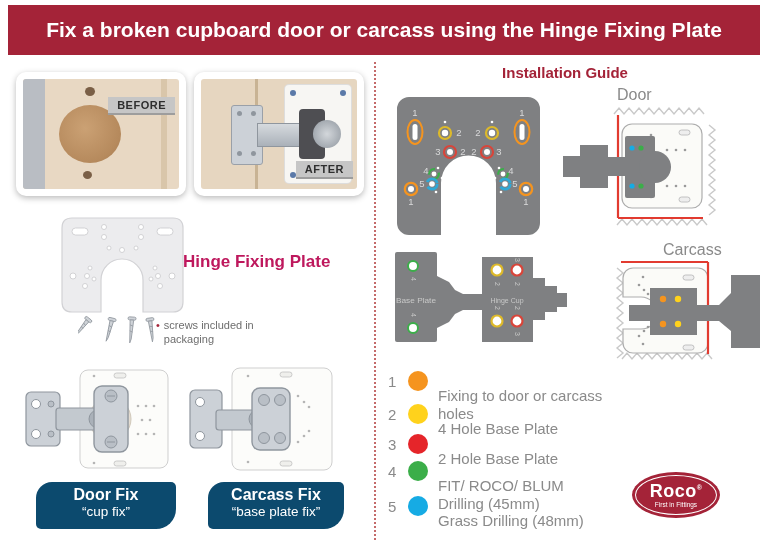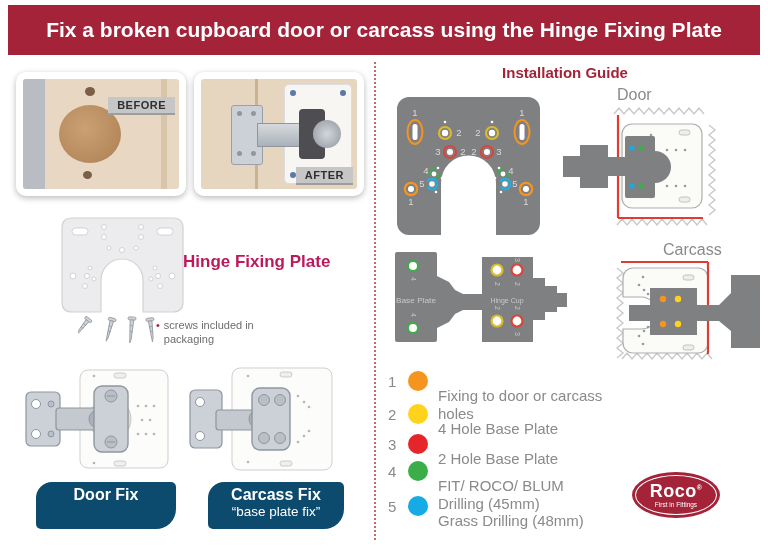--- a/index.html
+++ b/index.html
@@ -65,21 +65,21 @@
   <div class="abs" style="left:89px;top:93px;width:6px;height:6px;border-radius:50%;background:#5b79a8;"></div>
   <div class="abs" style="left:139px;top:93px;width:6px;height:6px;border-radius:50%;background:#5b79a8;"></div>
   <div class="abs" style="left:30px;top:26px;width:30px;height:58px;background:#ccd1d7;border:1px solid #9aa0a8;border-radius:3px;"></div>
   <div class="abs" style="left:36px;top:32px;width:5px;height:5px;border-radius:50%;background:#8f969e;"></div>
   <div class="abs" style="left:50px;top:32px;width:5px;height:5px;border-radius:50%;background:#8f969e;"></div>
   <div class="abs" style="left:36px;top:72px;width:5px;height:5px;border-radius:50%;background:#8f969e;"></div>
   <div class="abs" style="left:50px;top:72px;width:5px;height:5px;border-radius:50%;background:#8f969e;"></div>
   <div class="abs" style="left:56px;top:44px;width:48px;height:22px;background:linear-gradient(#d6dade,#aab1b9);border:1px solid #8f969e;"></div>
   <div class="abs" style="left:98px;top:30px;width:26px;height:50px;background:#4e4e52;border-radius:4px;"></div>
   <div class="abs" style="left:112px;top:41px;width:28px;height:28px;border-radius:50%;background:radial-gradient(#d3d7db,#8f969e);"></div>
-  <div class="badge-gray" style="bottom:4px;right:4px;">
+  <div class="badge-gray" style="bottom:10px;right:4px;">
     <span>AFTER</span>
   </div>
 </div>
 
 <svg class="abs" style="left:60px;top:216px;" width="125" height="98" viewBox="0 0 125 98">
   <path d="M12,2 H113 Q123,2 123,12 V86 Q123,96 113,96 H83 V64 A21,21 0 0 0 41,64 V96 H12 Q2,96 2,86 V12 Q2,2 12,2 Z" fill="#ececee" stroke="#d2d2d5" stroke-width="1.2"></path>
   <g fill="#fff" stroke="#c9c9cc" stroke-width="0.8">
     <rect x="12" y="12" width="16" height="7" rx="3.5"></rect>
       <rect x="97" y="12" width="16" height="7" rx="3.5"></rect>
     <circle cx="44" cy="11" r="2.5"></circle>
@@ -198,20 +198,21 @@
     <rect x="64" y="22" width="38" height="62" rx="8" fill="#ccd1d7" stroke-width="1.4"></rect>
     <circle cx="76" cy="34" r="5.5" fill="#b9bfc6"></circle>
       <circle cx="92" cy="34" r="5.5" fill="#b9bfc6"></circle>
     <circle cx="76" cy="72" r="5.5" fill="#b9bfc6"></circle>
       <circle cx="92" cy="72" r="5.5" fill="#b9bfc6"></circle>
   </g>
 </svg>
 
 <div class="fix-badge" style="left:36px;top:482px;width:140px;height:44px;">
   <div class="t">Door Fix</div>
+  <div class="s">“cup fix”</div>
 </div>
 <div class="fix-badge" style="left:208px;top:482px;width:136px;height:44px;">
   <div class="t">Carcass Fix</div>
   <div class="s">“base plate fix”</div>
 </div>
 
 <div class="abs divider"></div>
 
 <div class="abs guide-title">
   <span>Installation Guide</span>

